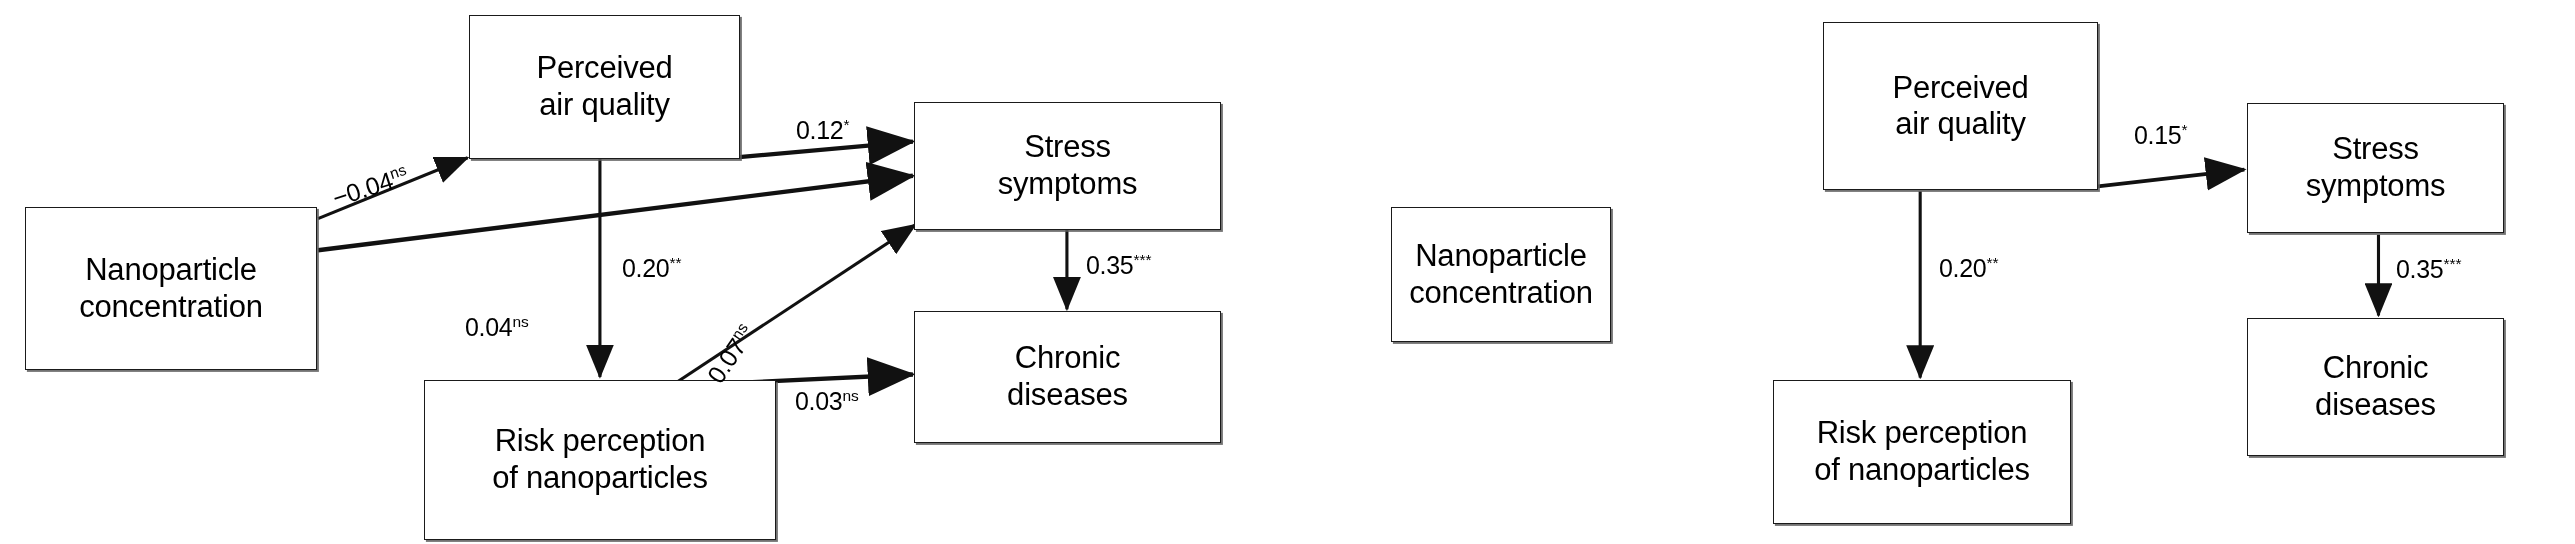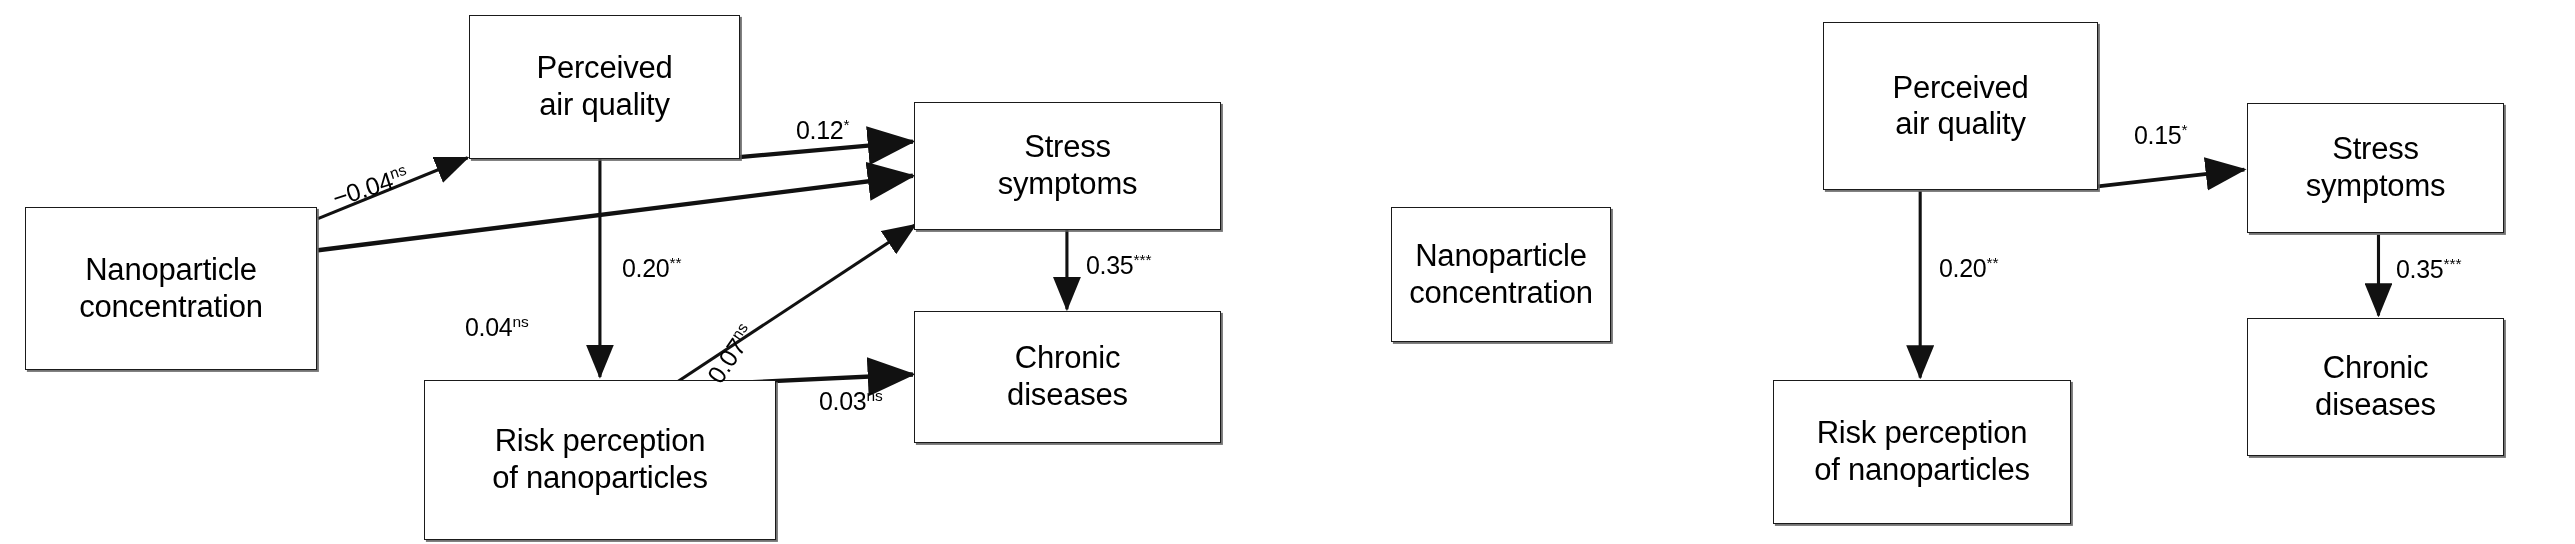--- a/index.html
+++ b/index.html
@@ -90,21 +90,21 @@
   </div>
 
   <div class="edge-label" style="left:622px;top:255px;">
     <span>0.20</span><sup>**</sup>
   </div>
 
   <div class="edge-label rot-p45" style="left:702px;top:373px;">
     <span>0.07</span><sup>ns</sup>
   </div>
 
-  <div class="edge-label" style="left:795px;top:388px;margin-left:24px;">
+  <div class="edge-label" style="left:795px;top:388px;">
     <span>0.03</span><sup>ns</sup>
   </div>
 
   <div class="edge-label" style="left:1086px;top:252px;">
     <span>0.35</span><sup>***</sup>
   </div>
 
   <div class="node-box" style="left:1391px;top:207px;width:220px;height:135px;">
     <span>Nanoparticle</span>
     <span>concentration</span>

